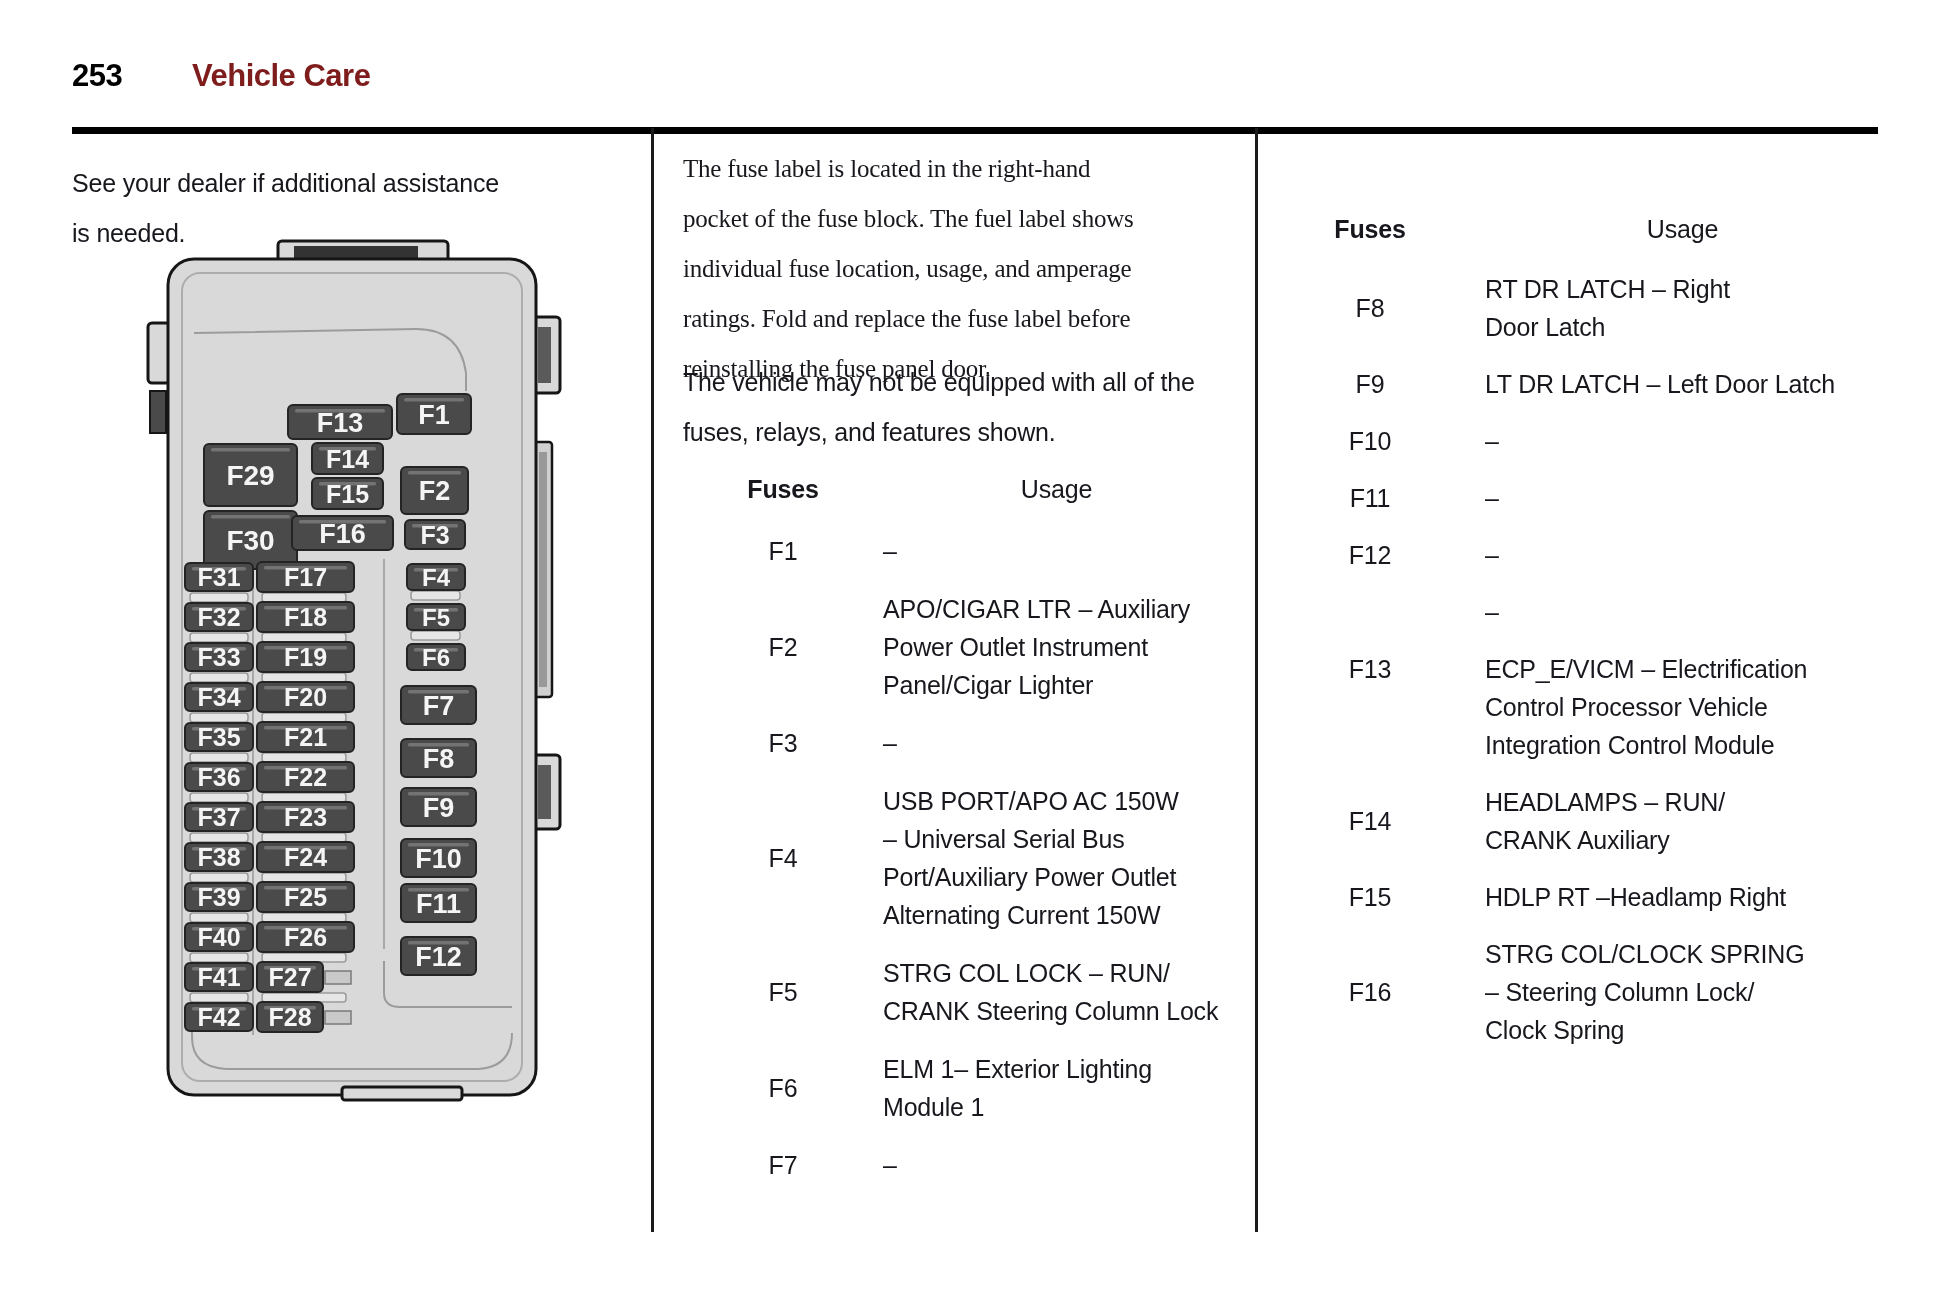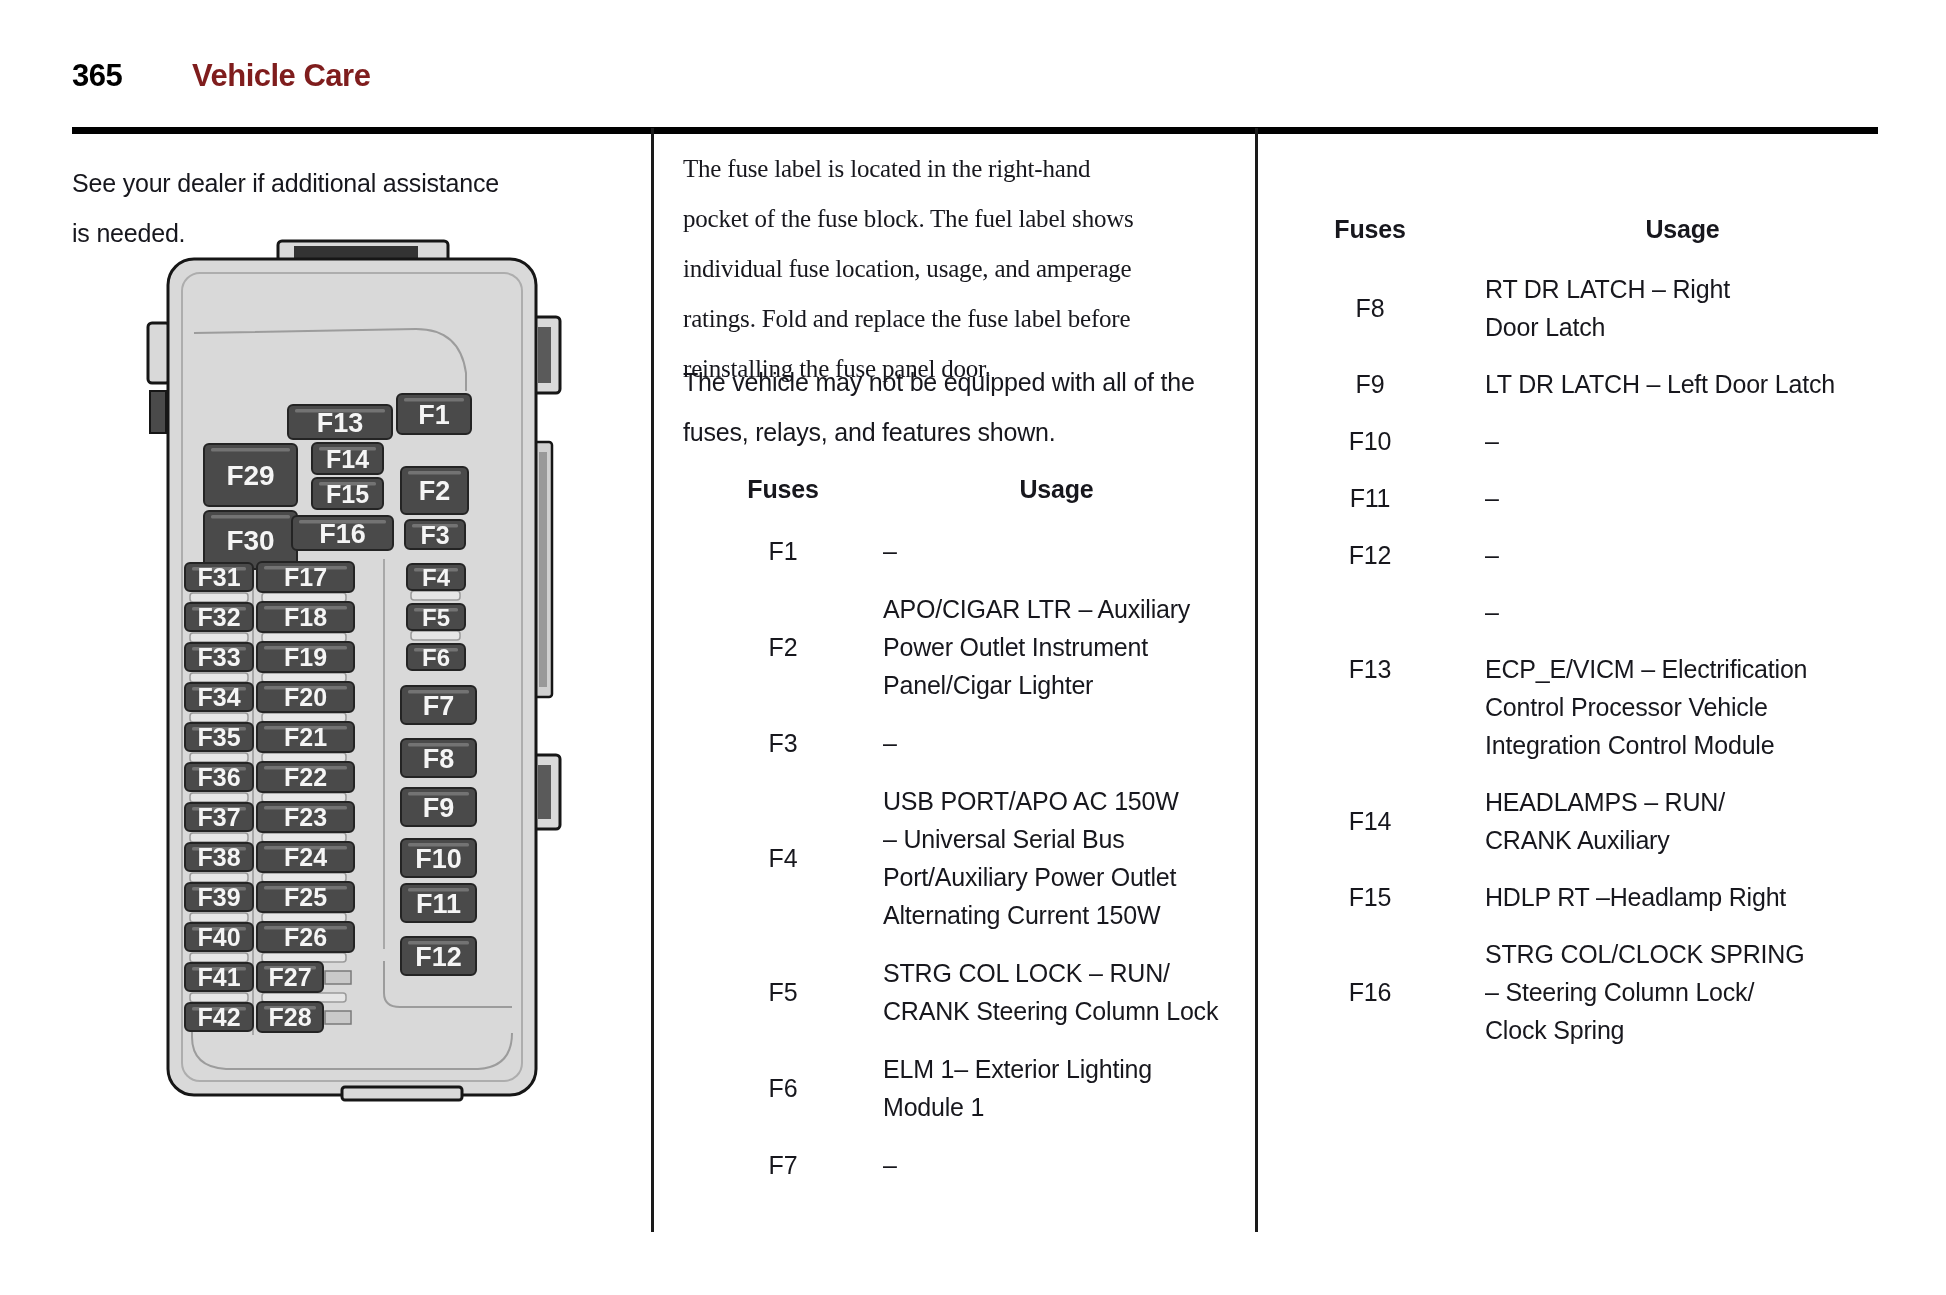--- a/index.html
+++ b/index.html
@@ -51,41 +51,41 @@
     white-space:pre-line;flex:0 0 auto;
   }
   .ucell{
     font-size:25px;line-height:38px;letter-spacing:-0.2px;
     white-space:pre-line;flex:1 1 auto;
   }
   .ft-middle .fcell{width:200px;}
   .ft-middle .ucell{margin-left:0px;}
   .ft-right .fcell{width:170px;}
   .ft-right .ucell{margin-left:30px;}
-  .fhead .ucell{text-align:center;font-weight:bold;}
+  .fhead .ucell{text-align:center;font-weight:normal;}
   
   .diagram{position:absolute;left:130px;top:237px;width:450px;height:880px;}
   .diagram svg{width:100%;height:100%;display:block;}
   .shell{fill:#d9d9d9;stroke:#161616;stroke-width:3;}
   .shell2{fill:#d0d0d0;stroke:#161616;stroke-width:2.5;}
   .fuse-rect{fill:#4a4a4a;stroke:#242424;stroke-width:2;}
   .fuse-hl{fill:#7a7a7a;opacity:.85;}
   .fuse-label{
     fill:#f5f5f5;font-weight:bold;text-anchor:middle;
     font-family:"Liberation Sans", sans-serif;
   }
   .clip{fill:#e6e6e6;stroke:#9a9a9a;stroke-width:1.5;}
   .nub{fill:#c9c9c9;stroke:#7a7a7a;stroke-width:1.5;}
 </style>
 </head>
 <body>
 
 <div class="page">
 
-  <div class="page-num">365</div>
+  <div class="page-num">253</div>
   <div class="page-title">Vehicle Care</div>
   <div class="header-rule"></div>
 
   <div class="divider d1"></div>
   <div class="divider d2"></div>
 
   <p class="body-text intro">See your dealer if additional assistance
 is needed.</p>
 
   <div class="diagram">

